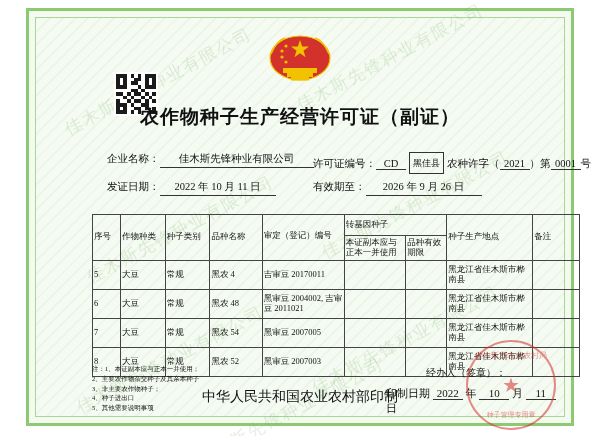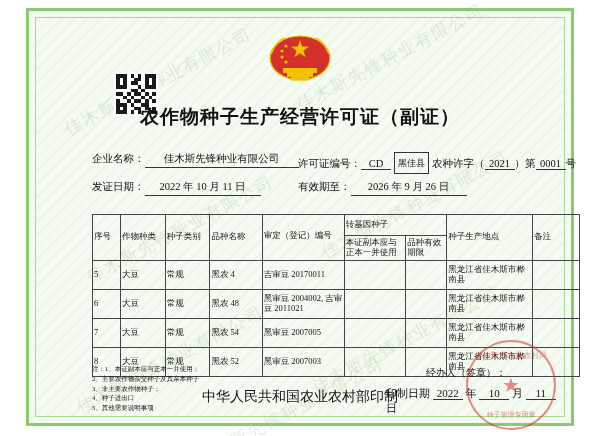--- a/index.html
+++ b/index.html
@@ -104,20 +104,21 @@
     color: #111;
     font-family: "Liberation Serif", serif;
   }
 
   .field {
     position: absolute;
     font-size: 10.5px;
     color: #111;
     white-space: nowrap;
     font-family: "Liberation Serif", serif;
+    margin-left: 15px;
   }
   .field .lbl { color: #111; }
   .field .val {
     border-bottom: 1px solid #333;
     padding: 0 4px 1px 4px;
     display: inline-block;
     min-width: 40px;
     text-align: center;
   }
   .f-company { left: 56px; top: 134px; }

